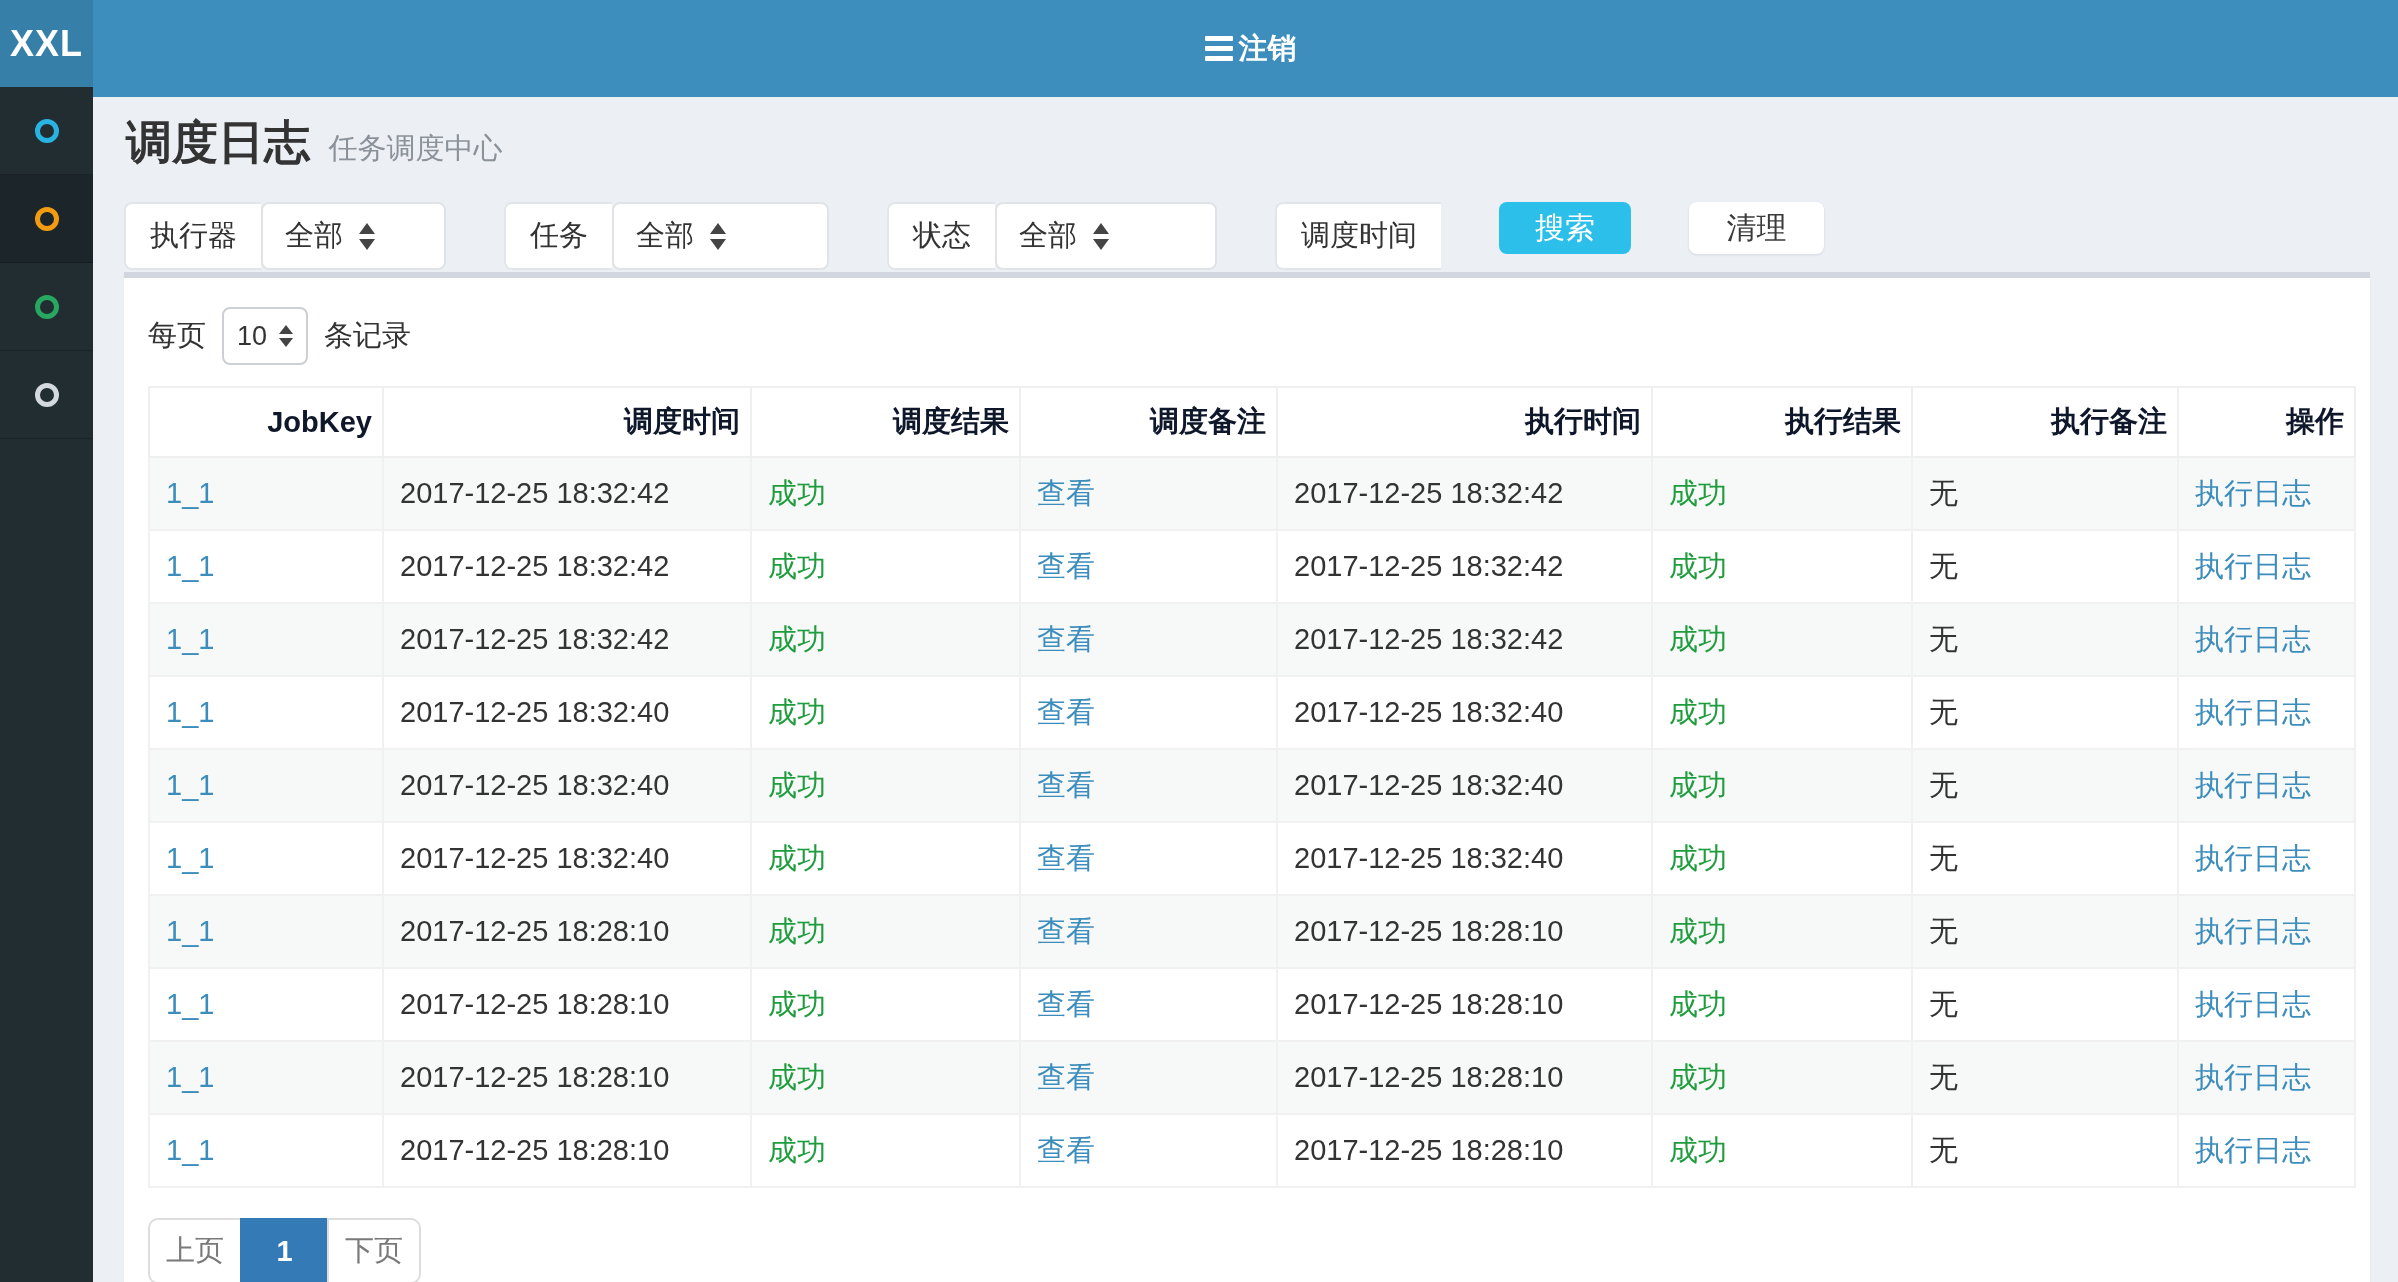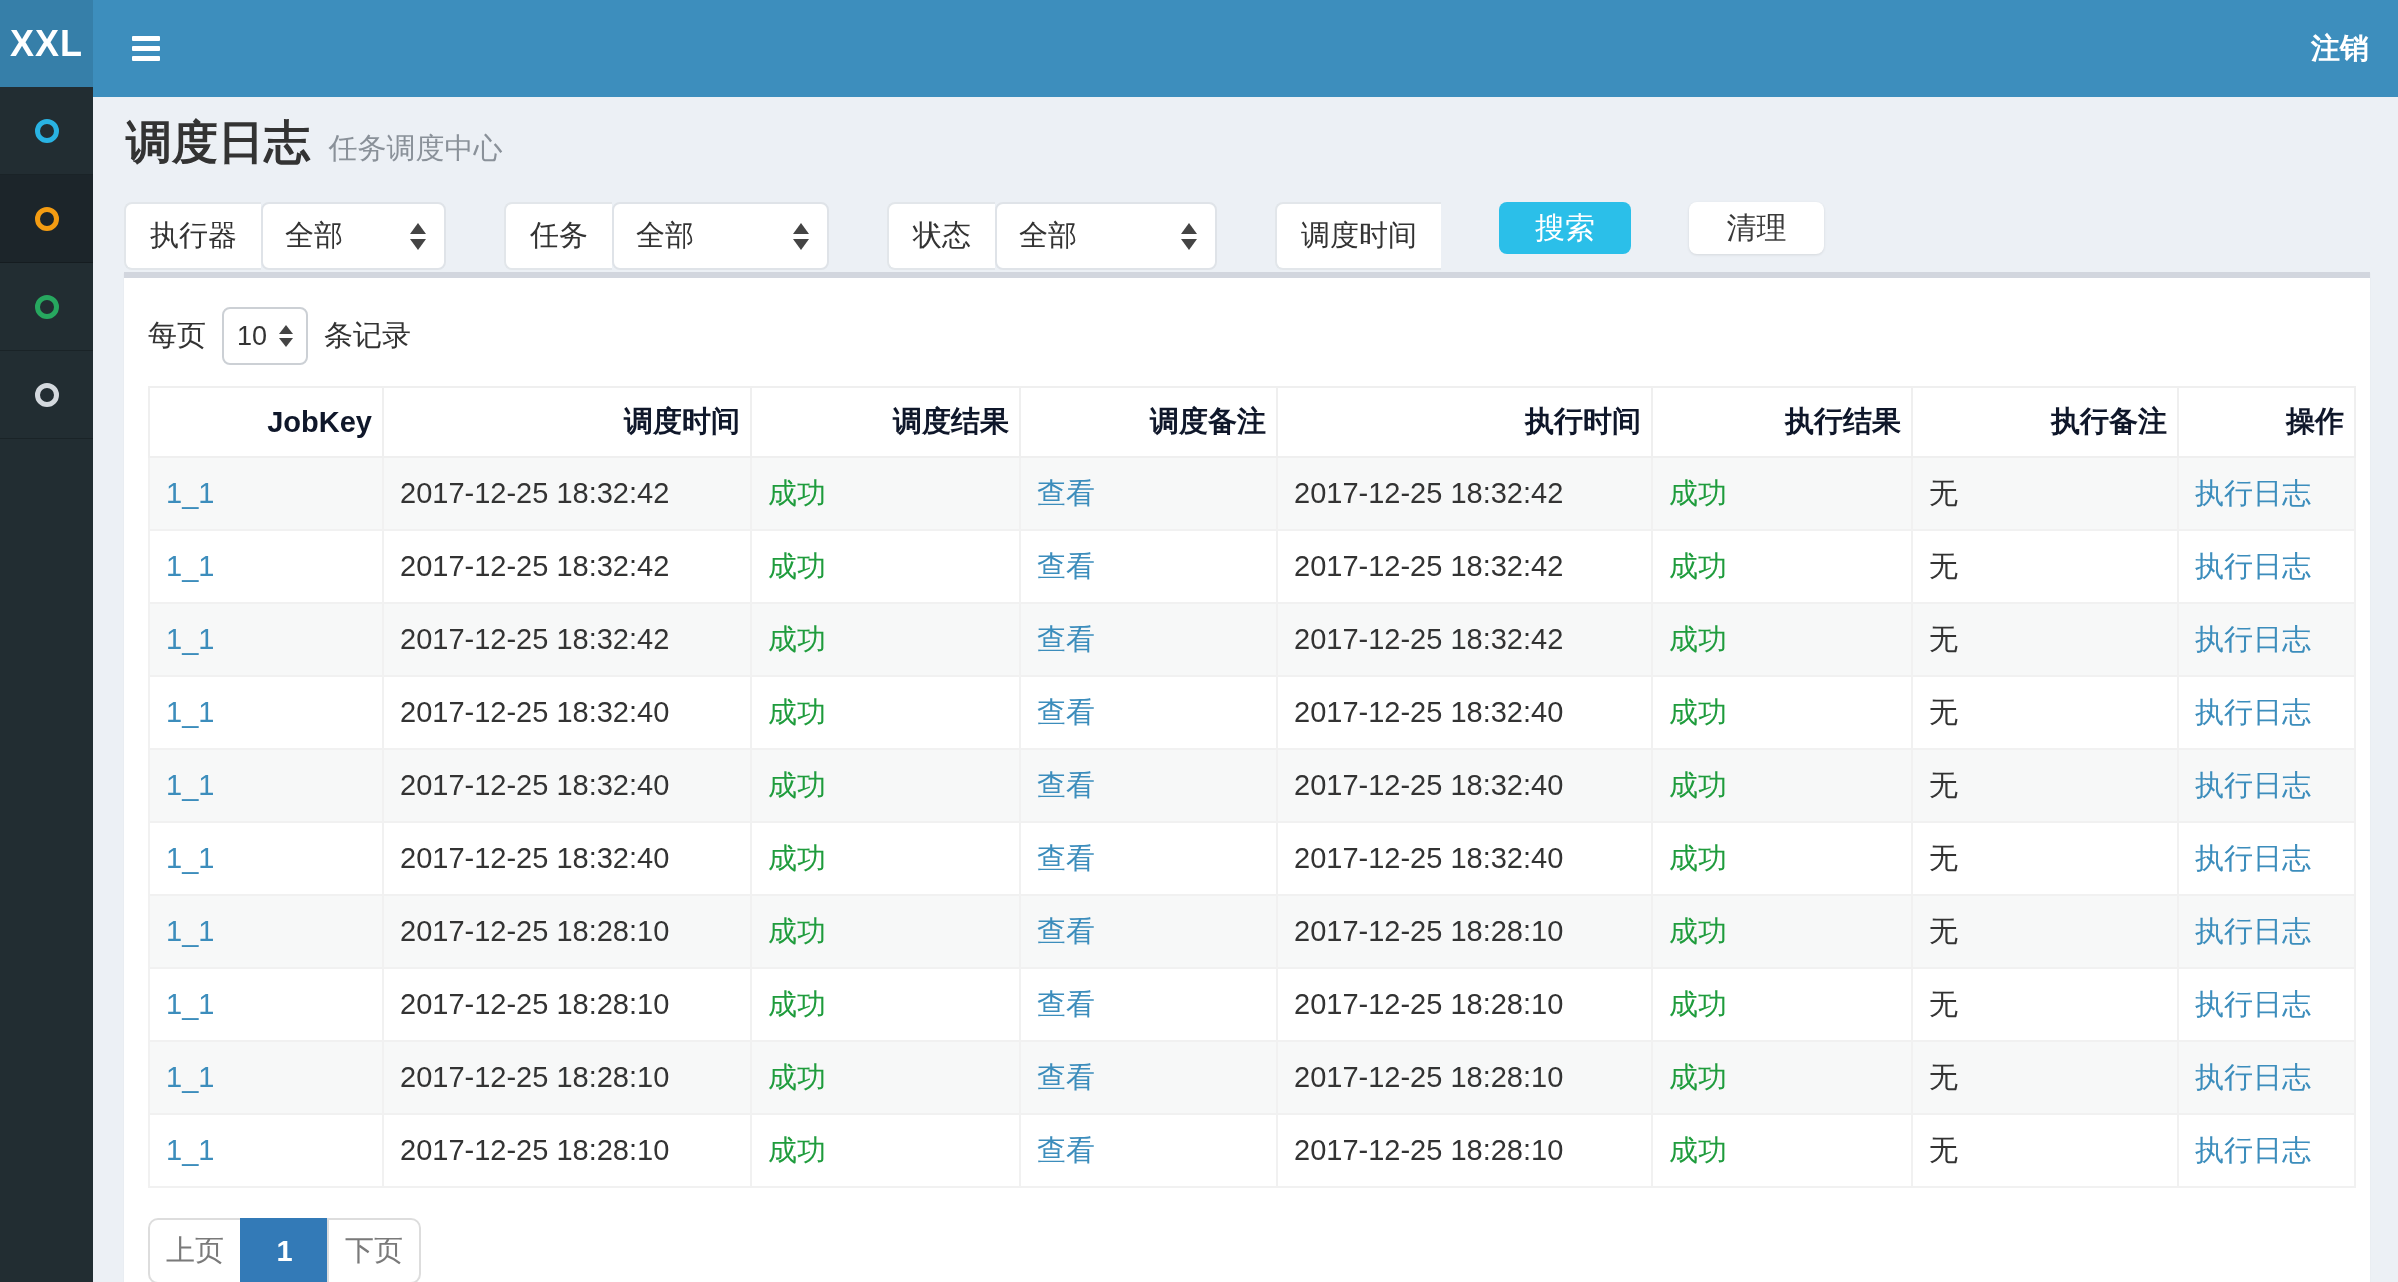--- a/index.html
+++ b/index.html
@@ -9,21 +9,21 @@
   }
   *{box-sizing:border-box;margin:0;padding:0;}
   html,body{width:2398px;height:1282px;overflow:hidden;}
   body{font-family:"Liberation Sans","DejaVu Sans",sans-serif;background:var(--page-bg);color:#333;}
   .app{position:relative;width:2398px;height:1282px;overflow:hidden;}
 
   
   .navbar{position:absolute;top:0;left:0;width:100%;height:97px;background:var(--navbar);display:flex;}
   .logo{width:93px;height:87px;background:var(--logo-bg);color:#fff;font-size:36px;font-weight:800;
         display:flex;align-items:center;justify-content:center;letter-spacing:1px;cursor:pointer;}
-  .navbar-main{flex:1;display:flex;align-items:center;justify-content:space-between;}
+  .navbar-main{flex:1;display:flex;align-items:center;justify-content:center;}
   .hamburger{margin-left:33px;background:none;border:none;cursor:pointer;display:flex;flex-direction:column;gap:5px;padding:6px;}
   .hamburger .bar{display:block;width:28px;height:5px;background:#fff;border-radius:1px;}
   .logout{color:#fff;font-size:29px;font-weight:600;margin-right:29px;text-decoration:none;cursor:pointer;}
 
   
   .sidebar{position:absolute;top:87px;left:0;width:93px;bottom:0;background:var(--sidebar-bg);}
   .side-item{height:88px;display:flex;align-items:center;justify-content:center;cursor:pointer;
              border-bottom:1px solid rgba(0,0,0,0.22);}
   .side-item.active{background:var(--sidebar-active-bg);}
   .circle{width:24px;height:24px;border-radius:50%;border:5px solid #fff;}
@@ -33,21 +33,21 @@
   .page-header{padding:25px 0 0 2px;height:88px;}
   .page-title{display:inline;font-size:46px;font-weight:700;color:#333;}
   .page-subtitle{font-size:29px;color:#8a9199;margin-left:14px;font-weight:400;}
 
   
   .filter-row{margin-top:27px;display:flex;align-items:stretch;height:68px;}
   .fgroup{display:flex;height:68px;margin-right:58px;}
   .faddon{background:#fff;border:2px solid #e2e6ea;border-right:none;border-radius:8px 0 0 8px;
           display:flex;align-items:center;padding:0 24px;font-size:29px;color:#333;white-space:nowrap;}
   .fselect{background:#fff;border:2px solid #dfe3e8;border-radius:8px;display:flex;align-items:center;
-           justify-content:space-between;padding:0 18px 0 22px;font-size:29px;color:#333;cursor:pointer;font-family:Liberation Serif, serif;}
+           padding:0 18px 0 22px;font-size:29px;color:#333;cursor:pointer;font-family:Liberation Serif, serif;}
   .ftime{background:#ececec;border:2px solid #e2e6ea;border-radius:0 8px 8px 0;display:flex;align-items:center;
          justify-content:center;font-size:28px;color:#3a3a3a;cursor:pointer;white-space:nowrap;}
   .spinner{display:flex;flex-direction:column;align-items:center;gap:5px;margin-left:16px;}
   .spinner .up{width:0;height:0;border-left:8px solid transparent;border-right:8px solid transparent;border-bottom:11px solid #444;}
   .spinner .down{width:0;height:0;border-left:8px solid transparent;border-right:8px solid transparent;border-top:11px solid #444;}
   .spinner.small{gap:4px;margin-left:12px;}
   .spinner.small .up{border-left-width:7px;border-right-width:7px;border-bottom-width:9px;}
   .spinner.small .down{border-left-width:7px;border-right-width:7px;border-top-width:9px;}
   .btn{height:52px;border:none;border-radius:8px;font-size:30px;cursor:pointer;font-family:inherit;}
   .btn-search{width:132px;background:var(--search-button);color:#fff;margin-right:58px;}

